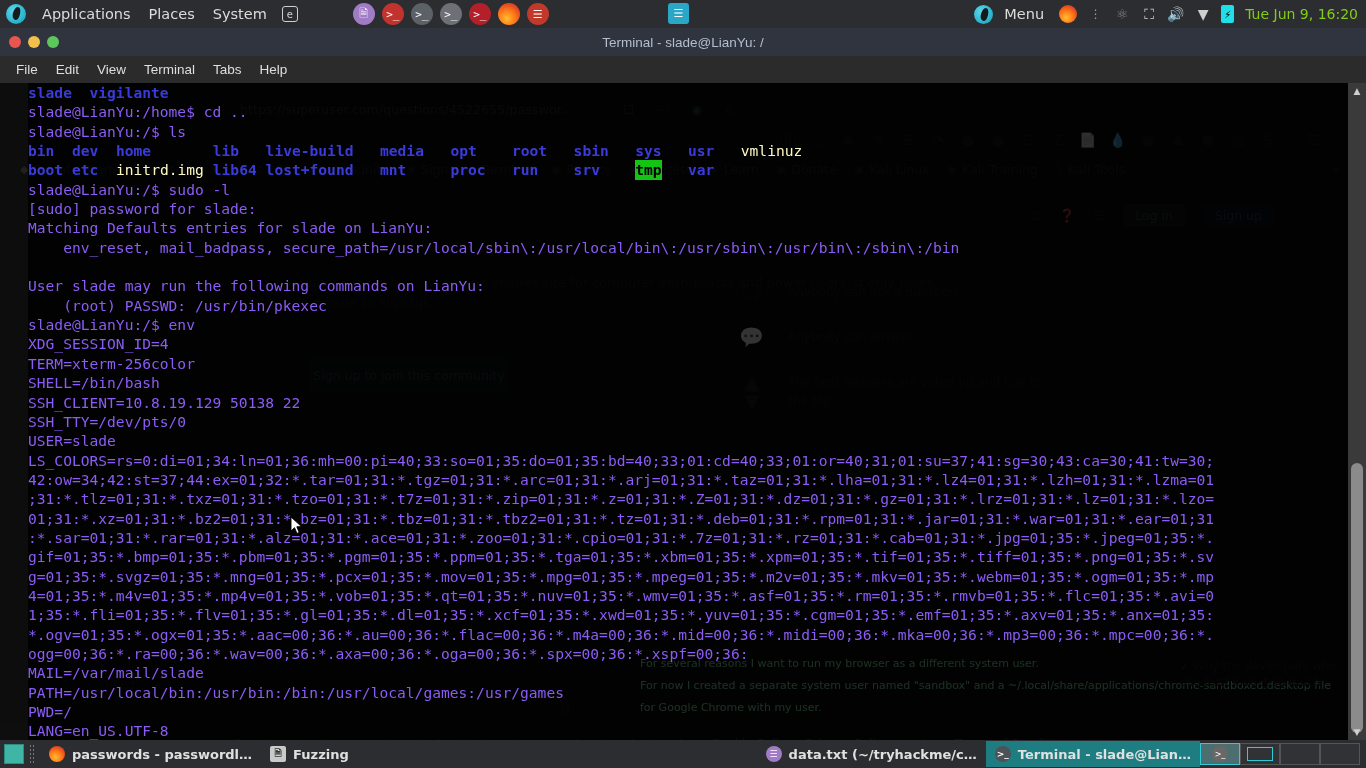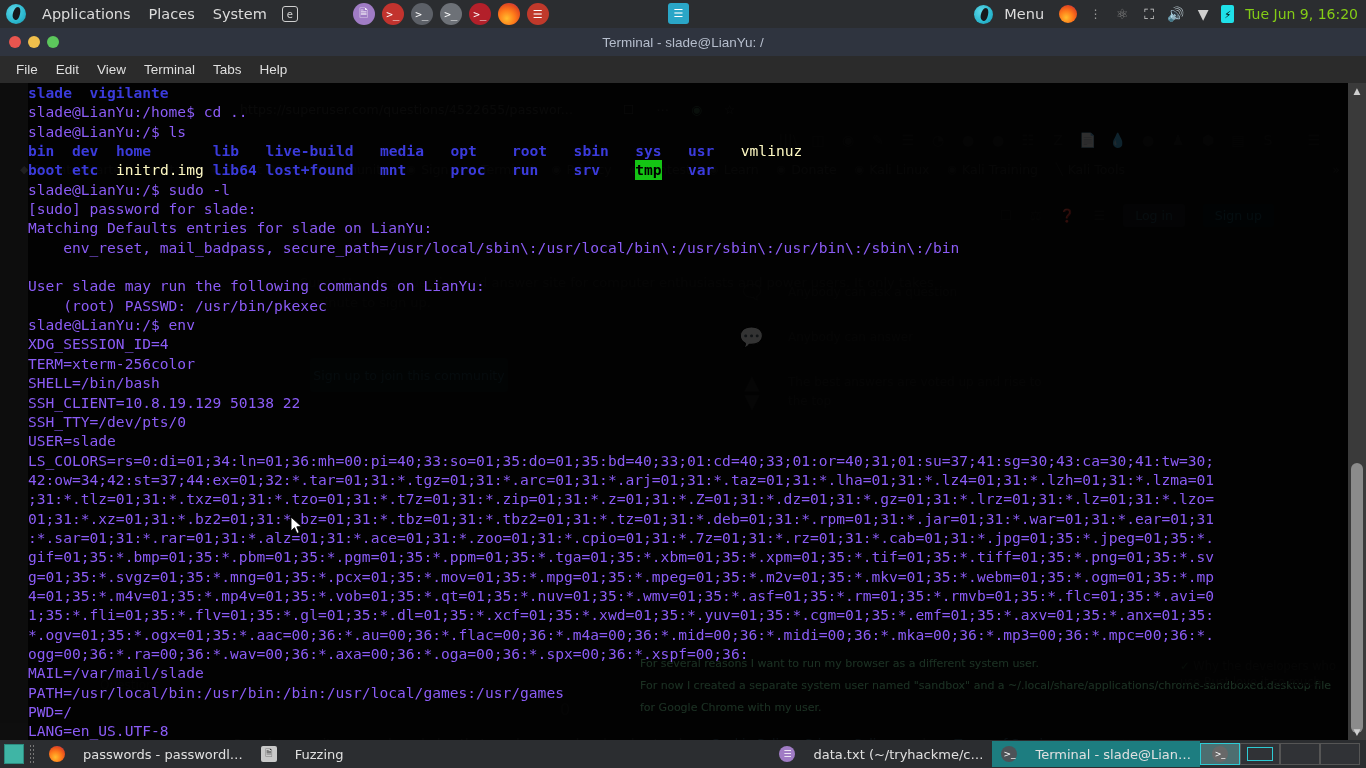--- a/index.html
+++ b/index.html
@@ -182,22 +182,22 @@
     color: #e0e0e0; font-size: 13px;
   }
   .tb-show {
     width: 20px; height: 20px; margin-left: 4px; flex: none;
     background: #3fb5a5; border: 1px solid #2c8d80;
   }
   .tb-grip { width: 6px; height: 20px; margin: 0 5px; flex: none;
     background-image: radial-gradient(#777 1px, transparent 1px);
     background-size: 3px 4px; }
   .tb-task {
-    display: flex; align-items: center; gap: 18px; height: 26px;
-    padding: 0 9px; max-width: 230px; overflow: hidden; white-space: nowrap;
+    display: flex; align-items: center; gap: 7px; height: 26px;
+    padding: 0 9px; max-width: 230px; overflow: hidden; white-space: nowrap; font-weight: bold;
   }
   .tb-task.active { background: #1d7d80; }
   .tb-ic { width: 16px; height: 16px; flex: none; display: flex; align-items: center; justify-content: center; border-radius: 50%; font-size: 9px; color: #fff;}
   .tb-gap { flex: 1; }
   .wsw { display: flex; align-items: center; gap: 0px; margin-right: 6px; }
   .ws {
     width: 40px; height: 22px; border: 1px solid #555; background: #303236;
     display: flex; align-items: center; justify-content: center;
   }
   .ws.active { border-color: #2ecbd4; background: #4d6e70; }

